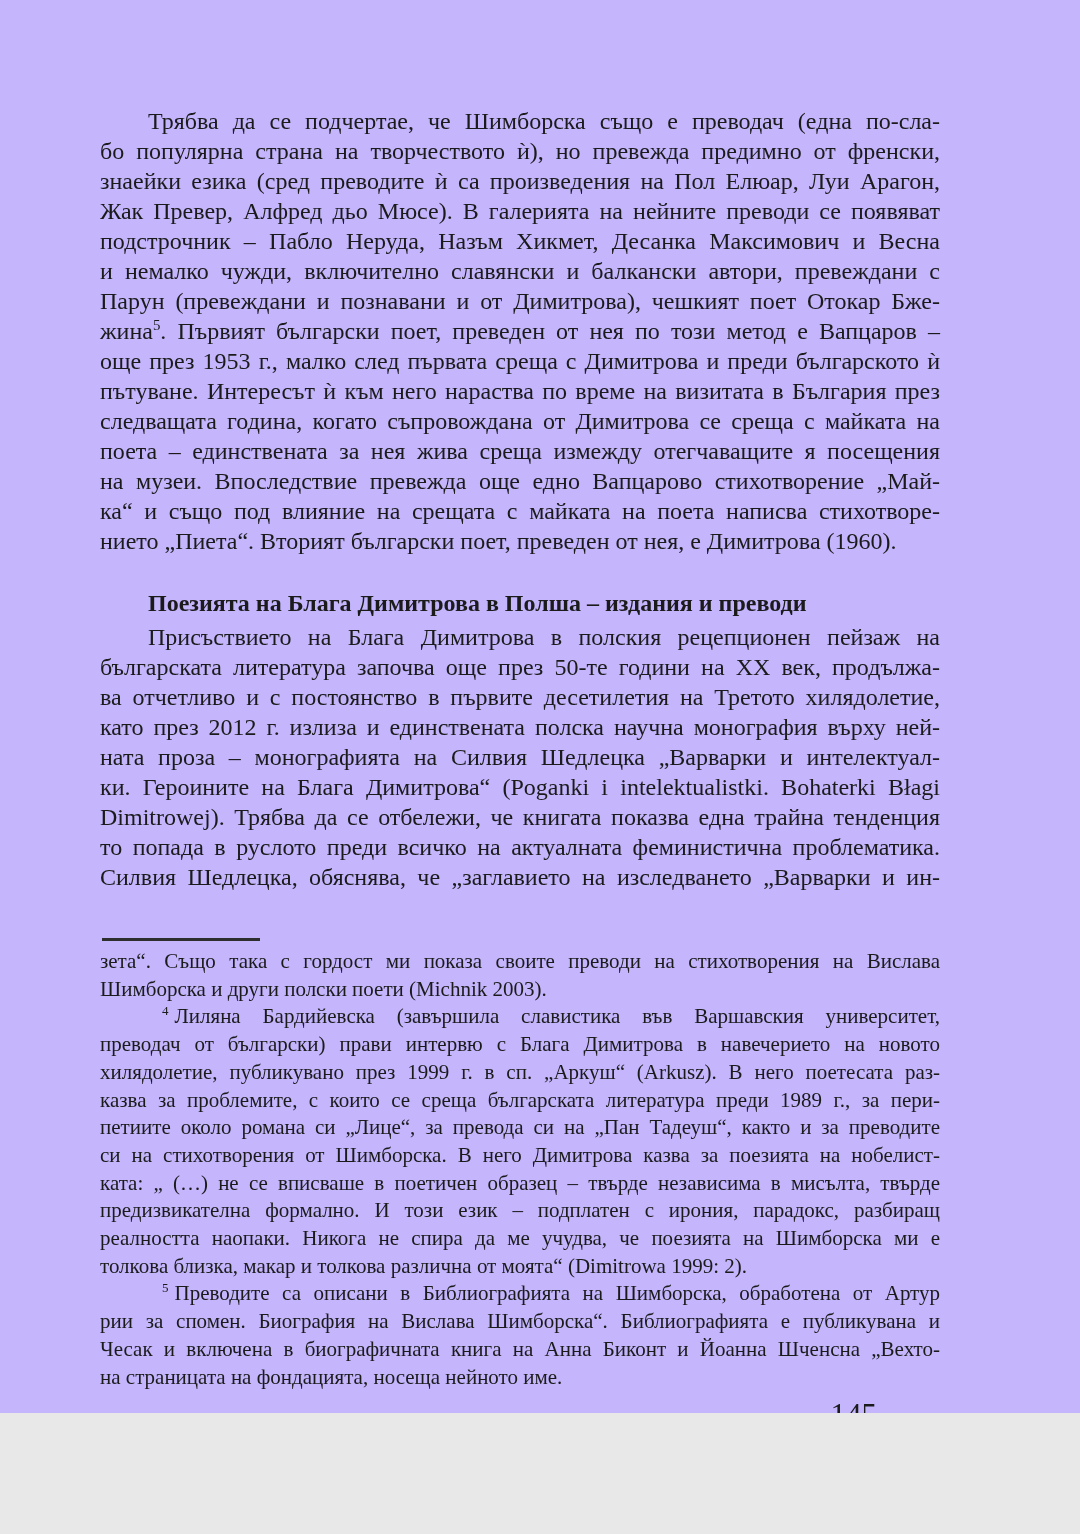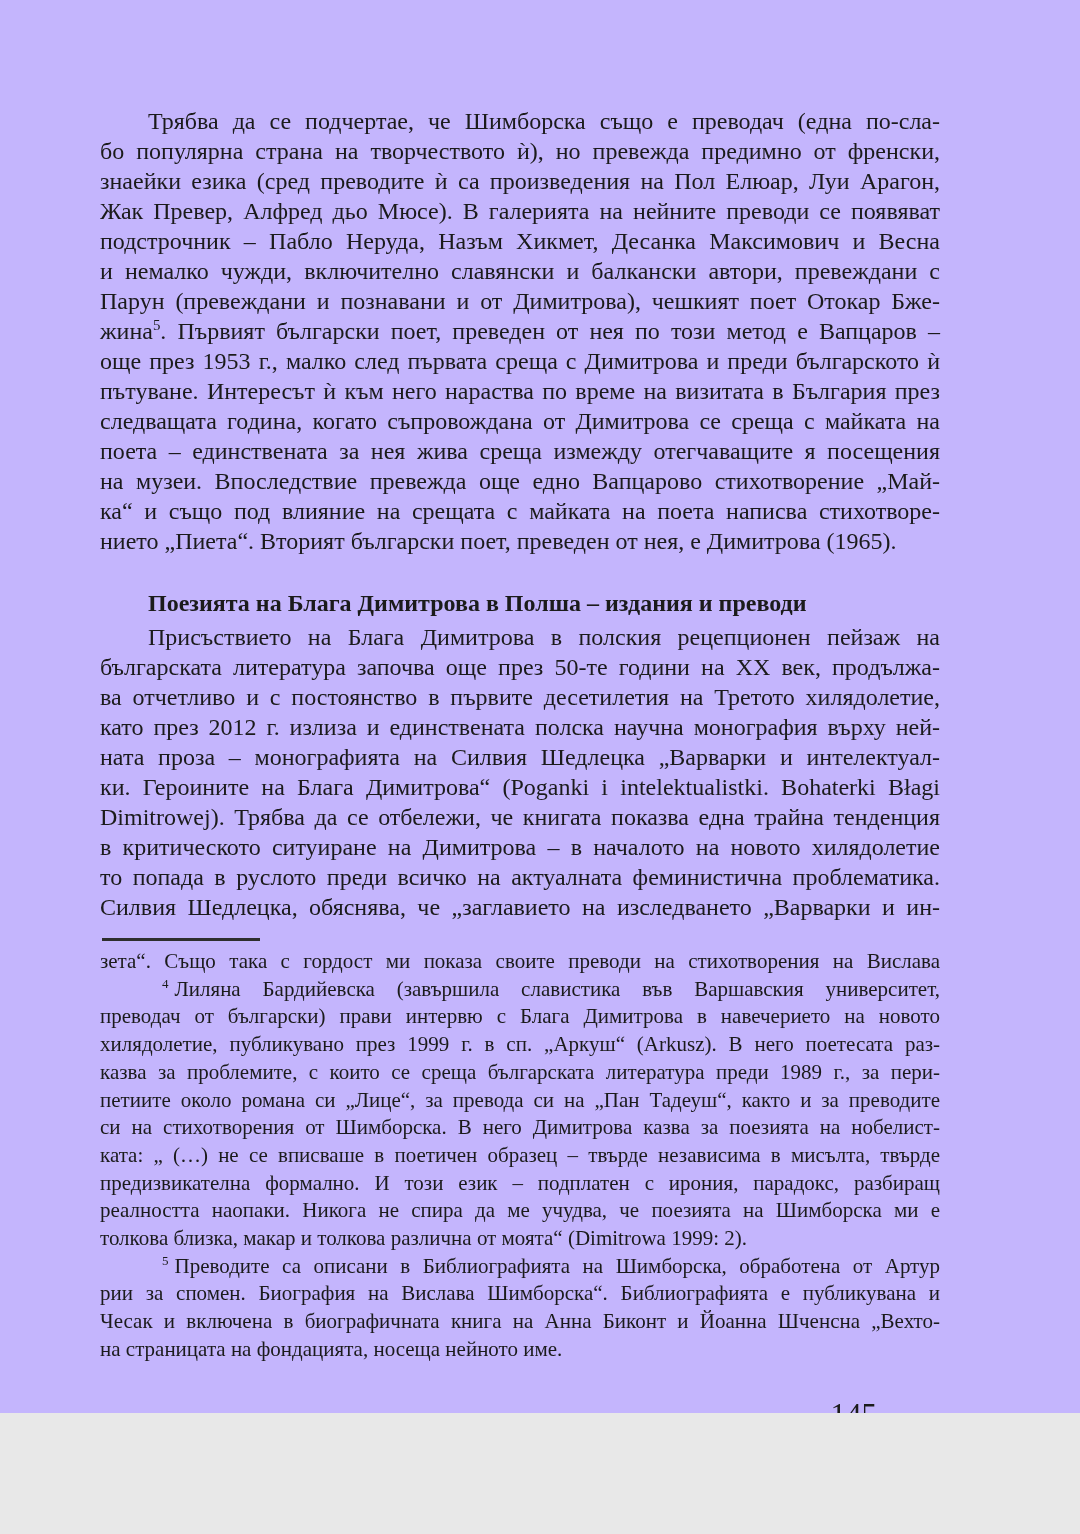--- a/index.html
+++ b/index.html
@@ -78,46 +78,46 @@
       <div class="line j">подстрочник – Пабло Неруда, Назъм Хикмет, Десанка Максимович и Весна</div>
       <div class="line j">и немалко чужди, включително славянски и балкански автори, превеждани с</div>
       <div class="line j">Парун (превеждани и познавани и от Димитрова), чешкият поет Отокар Бже-</div>
       <div class="line j"><span>жина</span><sup class="fnref">5</sup><span>. Първият български поет, преведен от нея по този метод е Вапцаров –</span></div>
       <div class="line j">още през 1953 г., малко след първата среща с Димитрова и преди българското ѝ</div>
       <div class="line j">пътуване. Интересът ѝ към него нараства по време на визитата в България през</div>
       <div class="line j">следващата година, когато съпровождана от Димитрова се среща с майката на</div>
       <div class="line j">поета – единствената за нея жива среща измежду отегчаващите я посещения</div>
       <div class="line j">на музеи. Впоследствие превежда още едно Вапцарово стихотворение „Май-</div>
       <div class="line j">ка“ и също под влияние на срещата с майката на поета написва стихотворе-</div>
-      <div class="line">нието „Пиета“. Вторият български поет, преведен от нея, е Димитрова (1965).</div>
+      <div class="line">нието „Пиета“. Вторият български поет, преведен от нея, е Димитрова (1960).</div>
     </section>
 
     <h2 class="heading">Поезията на Блага Димитрова в Полша – издания и преводи</h2>
 
     <section>
       <div class="line j ind">Присъствието на Блага Димитрова в полския рецепционен пейзаж на</div>
       <div class="line j">българската литература започва още през 50-те години на ХХ век, продължа-</div>
       <div class="line j">ва отчетливо и с постоянство в първите десетилетия на Третото хилядолетие,</div>
       <div class="line j">като през 2012 г. излиза и единствената полска научна монография върху ней-</div>
       <div class="line j">ната проза – монографията на Силвия Шедлецка „Варварки и интелектуал-</div>
       <div class="line j">ки. Героините на Блага Димитрова“ (Poganki i intelektualistki. Bohaterki Błagi</div>
       <div class="line j">Dimitrowej). Трябва да се отбележи, че книгата показва една трайна тенденция</div>
-      <div class="line j">в критическото ситуиране на Димитрова – в началото на новото хилядолетие</div>
       <div class="line j">то попада в руслото преди всичко на актуалната феминистична проблематика.</div>
       <div class="line j">Силвия Шедлецка, обяснява, че „заглавието на изследването „Варварки и ин-</div>
     </section>
 
   </main>
 
   <div class="fnsep"></div>
 
   <footer class="footnotes">
 
     <section>
       <div class="line j">зета“. Също така с гордост ми показа своите преводи на стихотворения на Вислава</div>
+      <div class="line">Шимборска и други полски поети (Michnik 2003).</div>
     </section>
 
     <section>
       <div class="line j find"><sup class="fnmark">4</sup><span>Лиляна Бардийевска (завършила славистика във Варшавския университет,</span></div>
       <div class="line j">преводач от български) прави интервю с Блага Димитрова в навечерието на новото</div>
       <div class="line j">хилядолетие, публикувано през 1999 г. в сп. „Аркуш“ (Arkusz). В него поетесата раз-</div>
       <div class="line j">казва за проблемите, с които се среща българската литература преди 1989 г., за пери-</div>
       <div class="line j">петиите около романа си „Лице“, за превода си на „Пан Тадеуш“, както и за преводите</div>
       <div class="line j">си на стихотворения от Шимборска. В него Димитрова казва за поезията на нобелист-</div>
       <div class="line j">ката: „ (…) не се вписваше в поетичен образец – твърде независима в мисълта, твърде</div>

